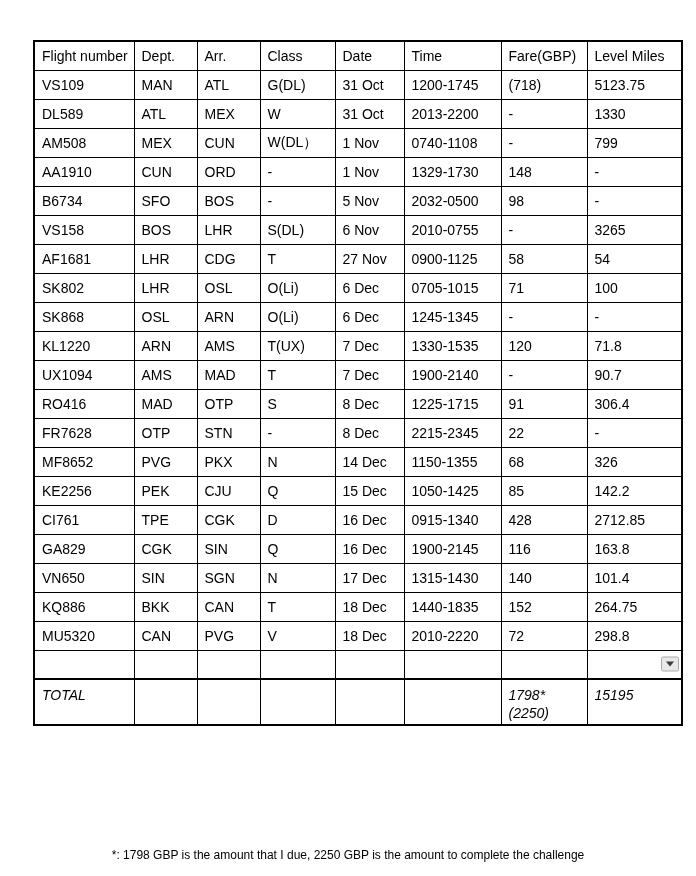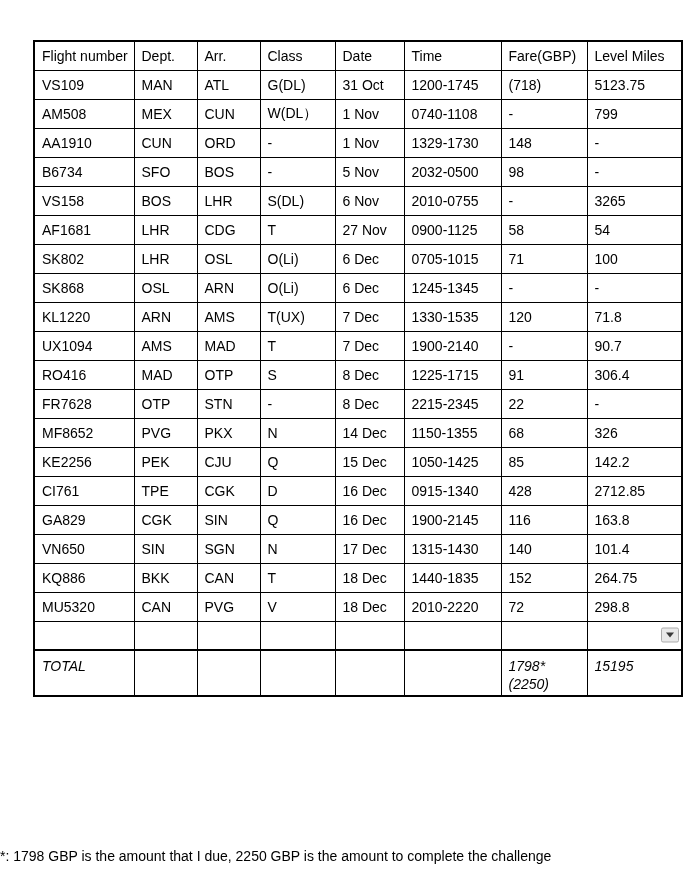--- a/index.html
+++ b/index.html
@@ -69,22 +69,22 @@
     height: 0;
     border-left: 4px solid transparent;
     border-right: 4px solid transparent;
     border-top: 5px solid #3a3a3a;
   }
   .footnote {
     position: absolute;
     left: 0;
     top: 848px;
     width: 696px;
-    text-align: left;
-    font-size: 14px;
+    text-align: center;
+    font-size: 12px;
     color: #000000;
   }
 </style>
 </head>
 <body>
 
 <div class="page">
 
   <table class="flights">
     <colgroup>
@@ -114,20 +114,30 @@
           <td>VS109</td>
           <td>MAN</td>
           <td>ATL</td>
           <td>G(DL)</td>
           <td>31 Oct</td>
           <td>1200-1745</td>
           <td>(718)</td>
           <td>5123.75</td>
         </tr>
         <tr>
+          <td>DL589</td>
+          <td>ATL</td>
+          <td>MEX</td>
+          <td>W</td>
+          <td>31 Oct</td>
+          <td>2013-2200</td>
+          <td>-</td>
+          <td>1330</td>
+        </tr>
+        <tr>
           <td>AM508</td>
           <td>MEX</td>
           <td>CUN</td>
           <td>W(DL）</td>
           <td>1 Nov</td>
           <td>0740-1108</td>
           <td>-</td>
           <td>799</td>
         </tr>
         <tr>

